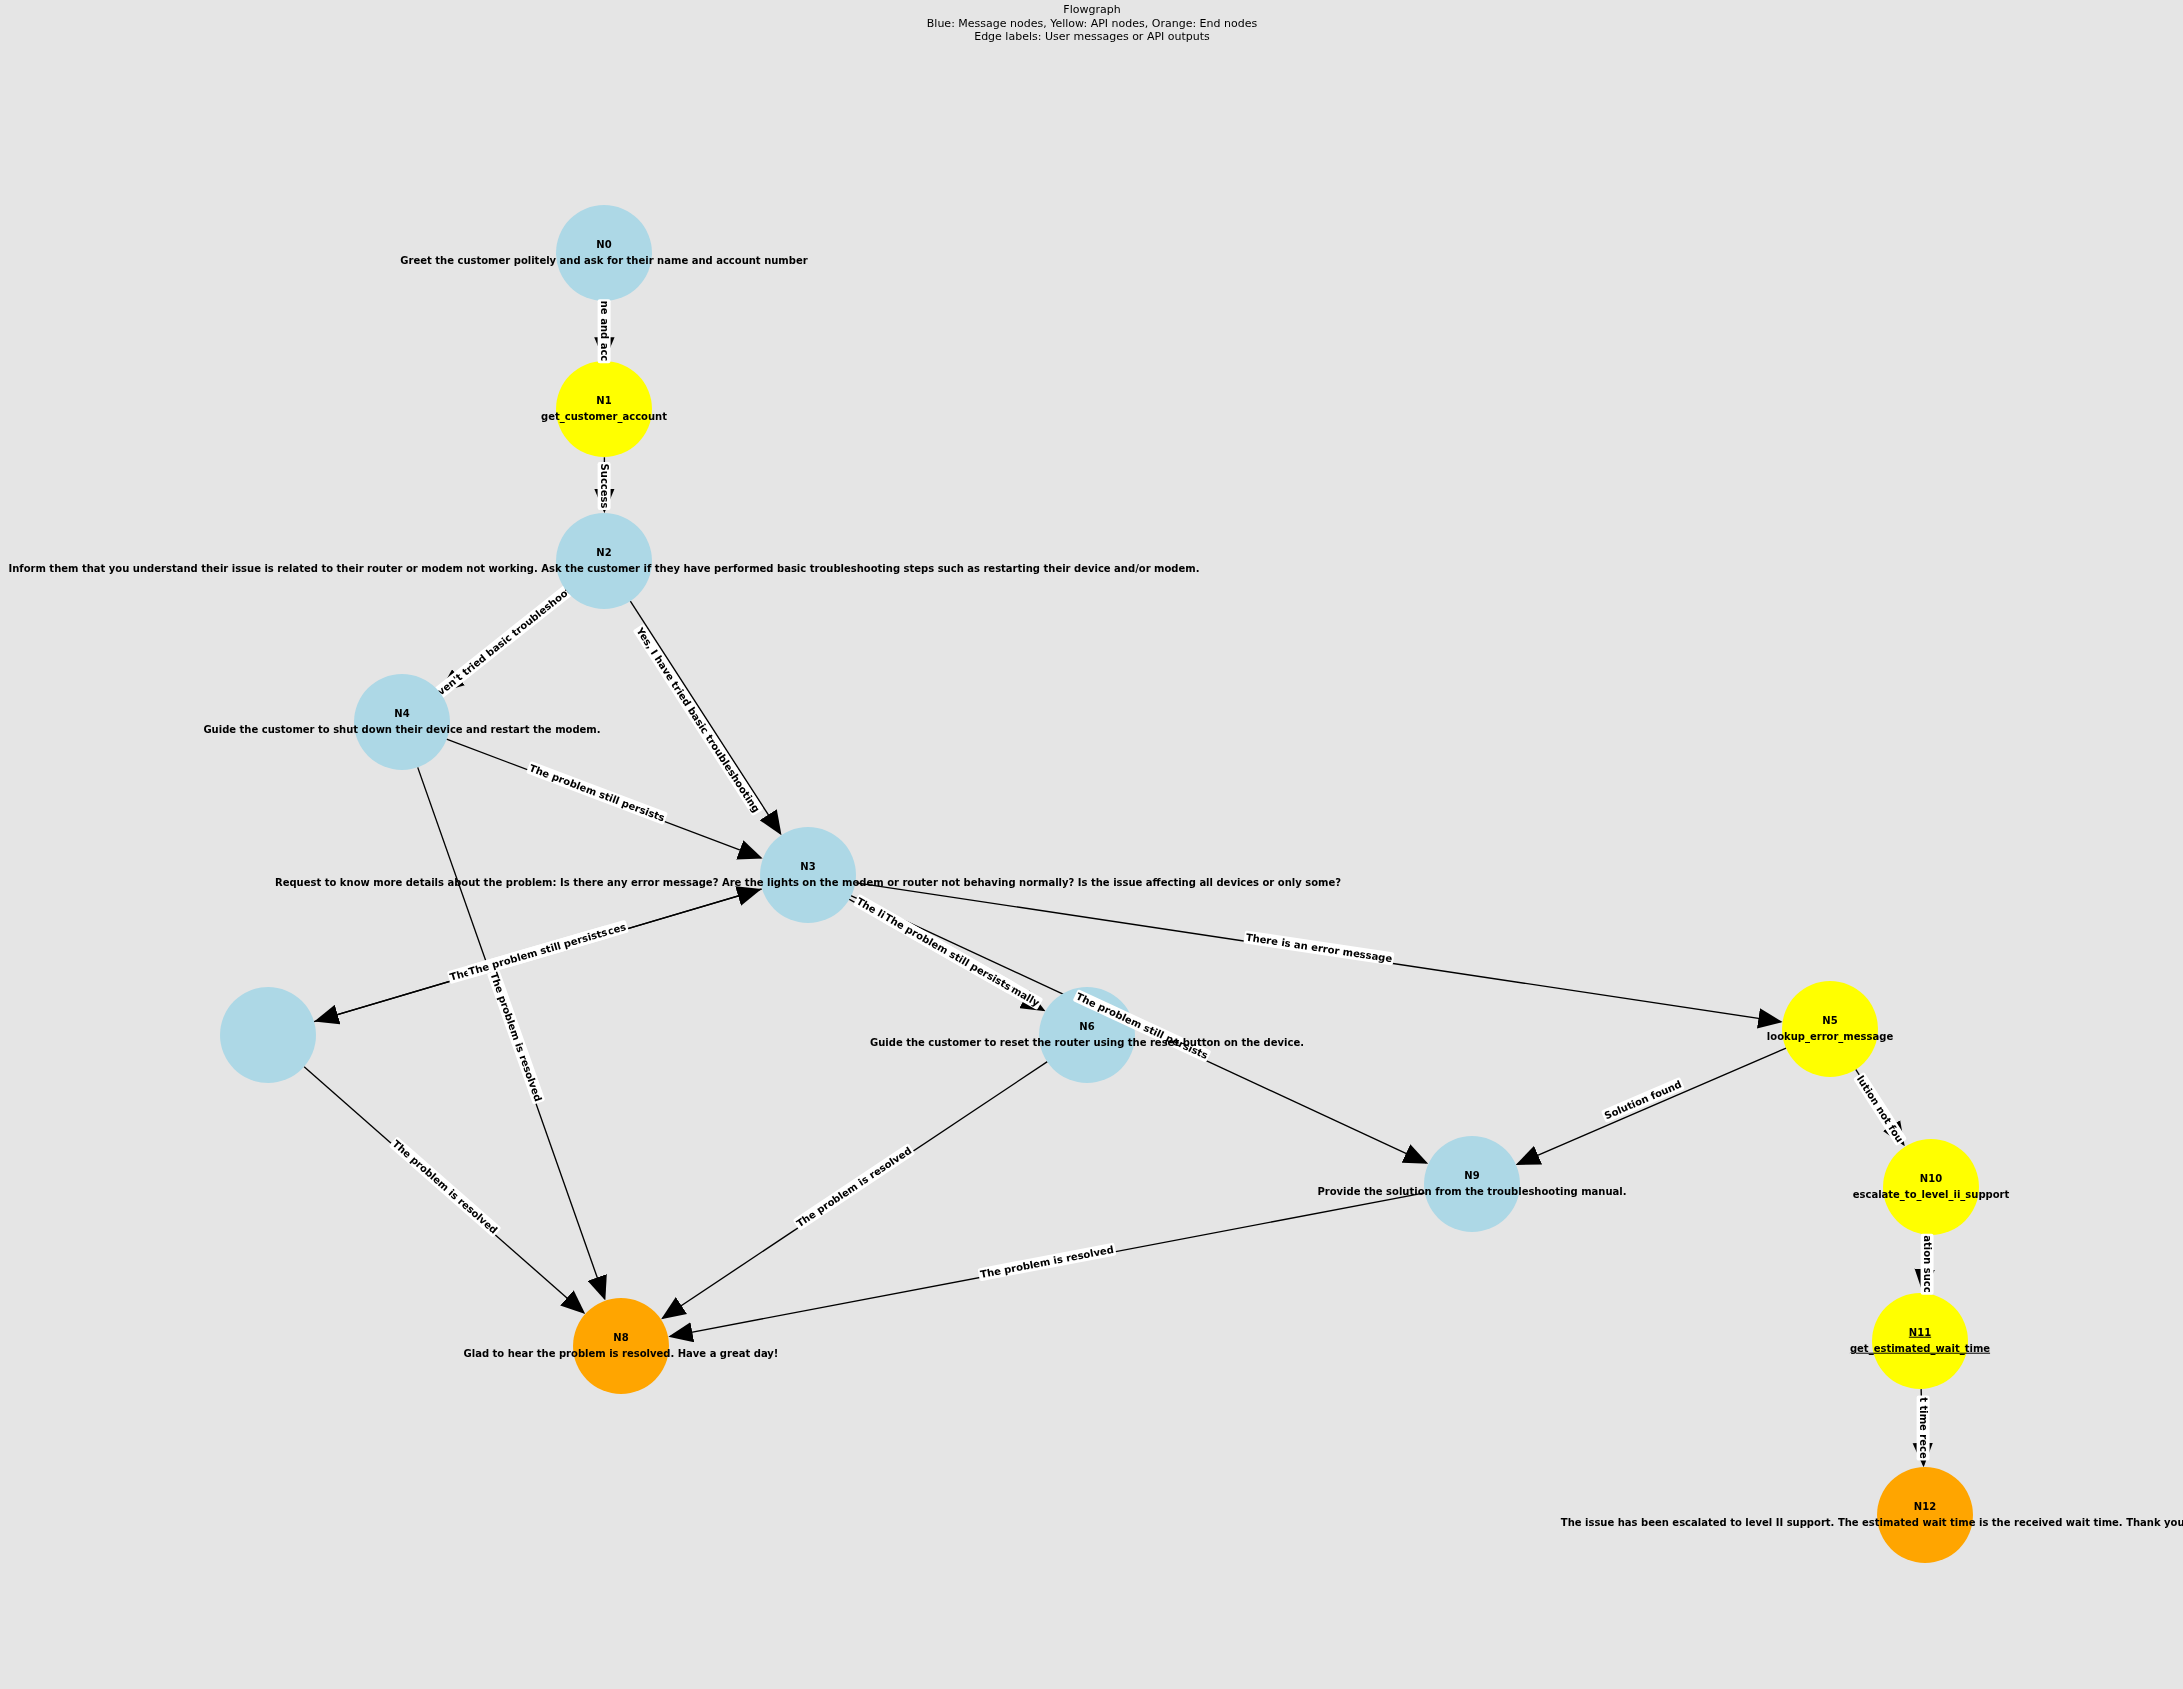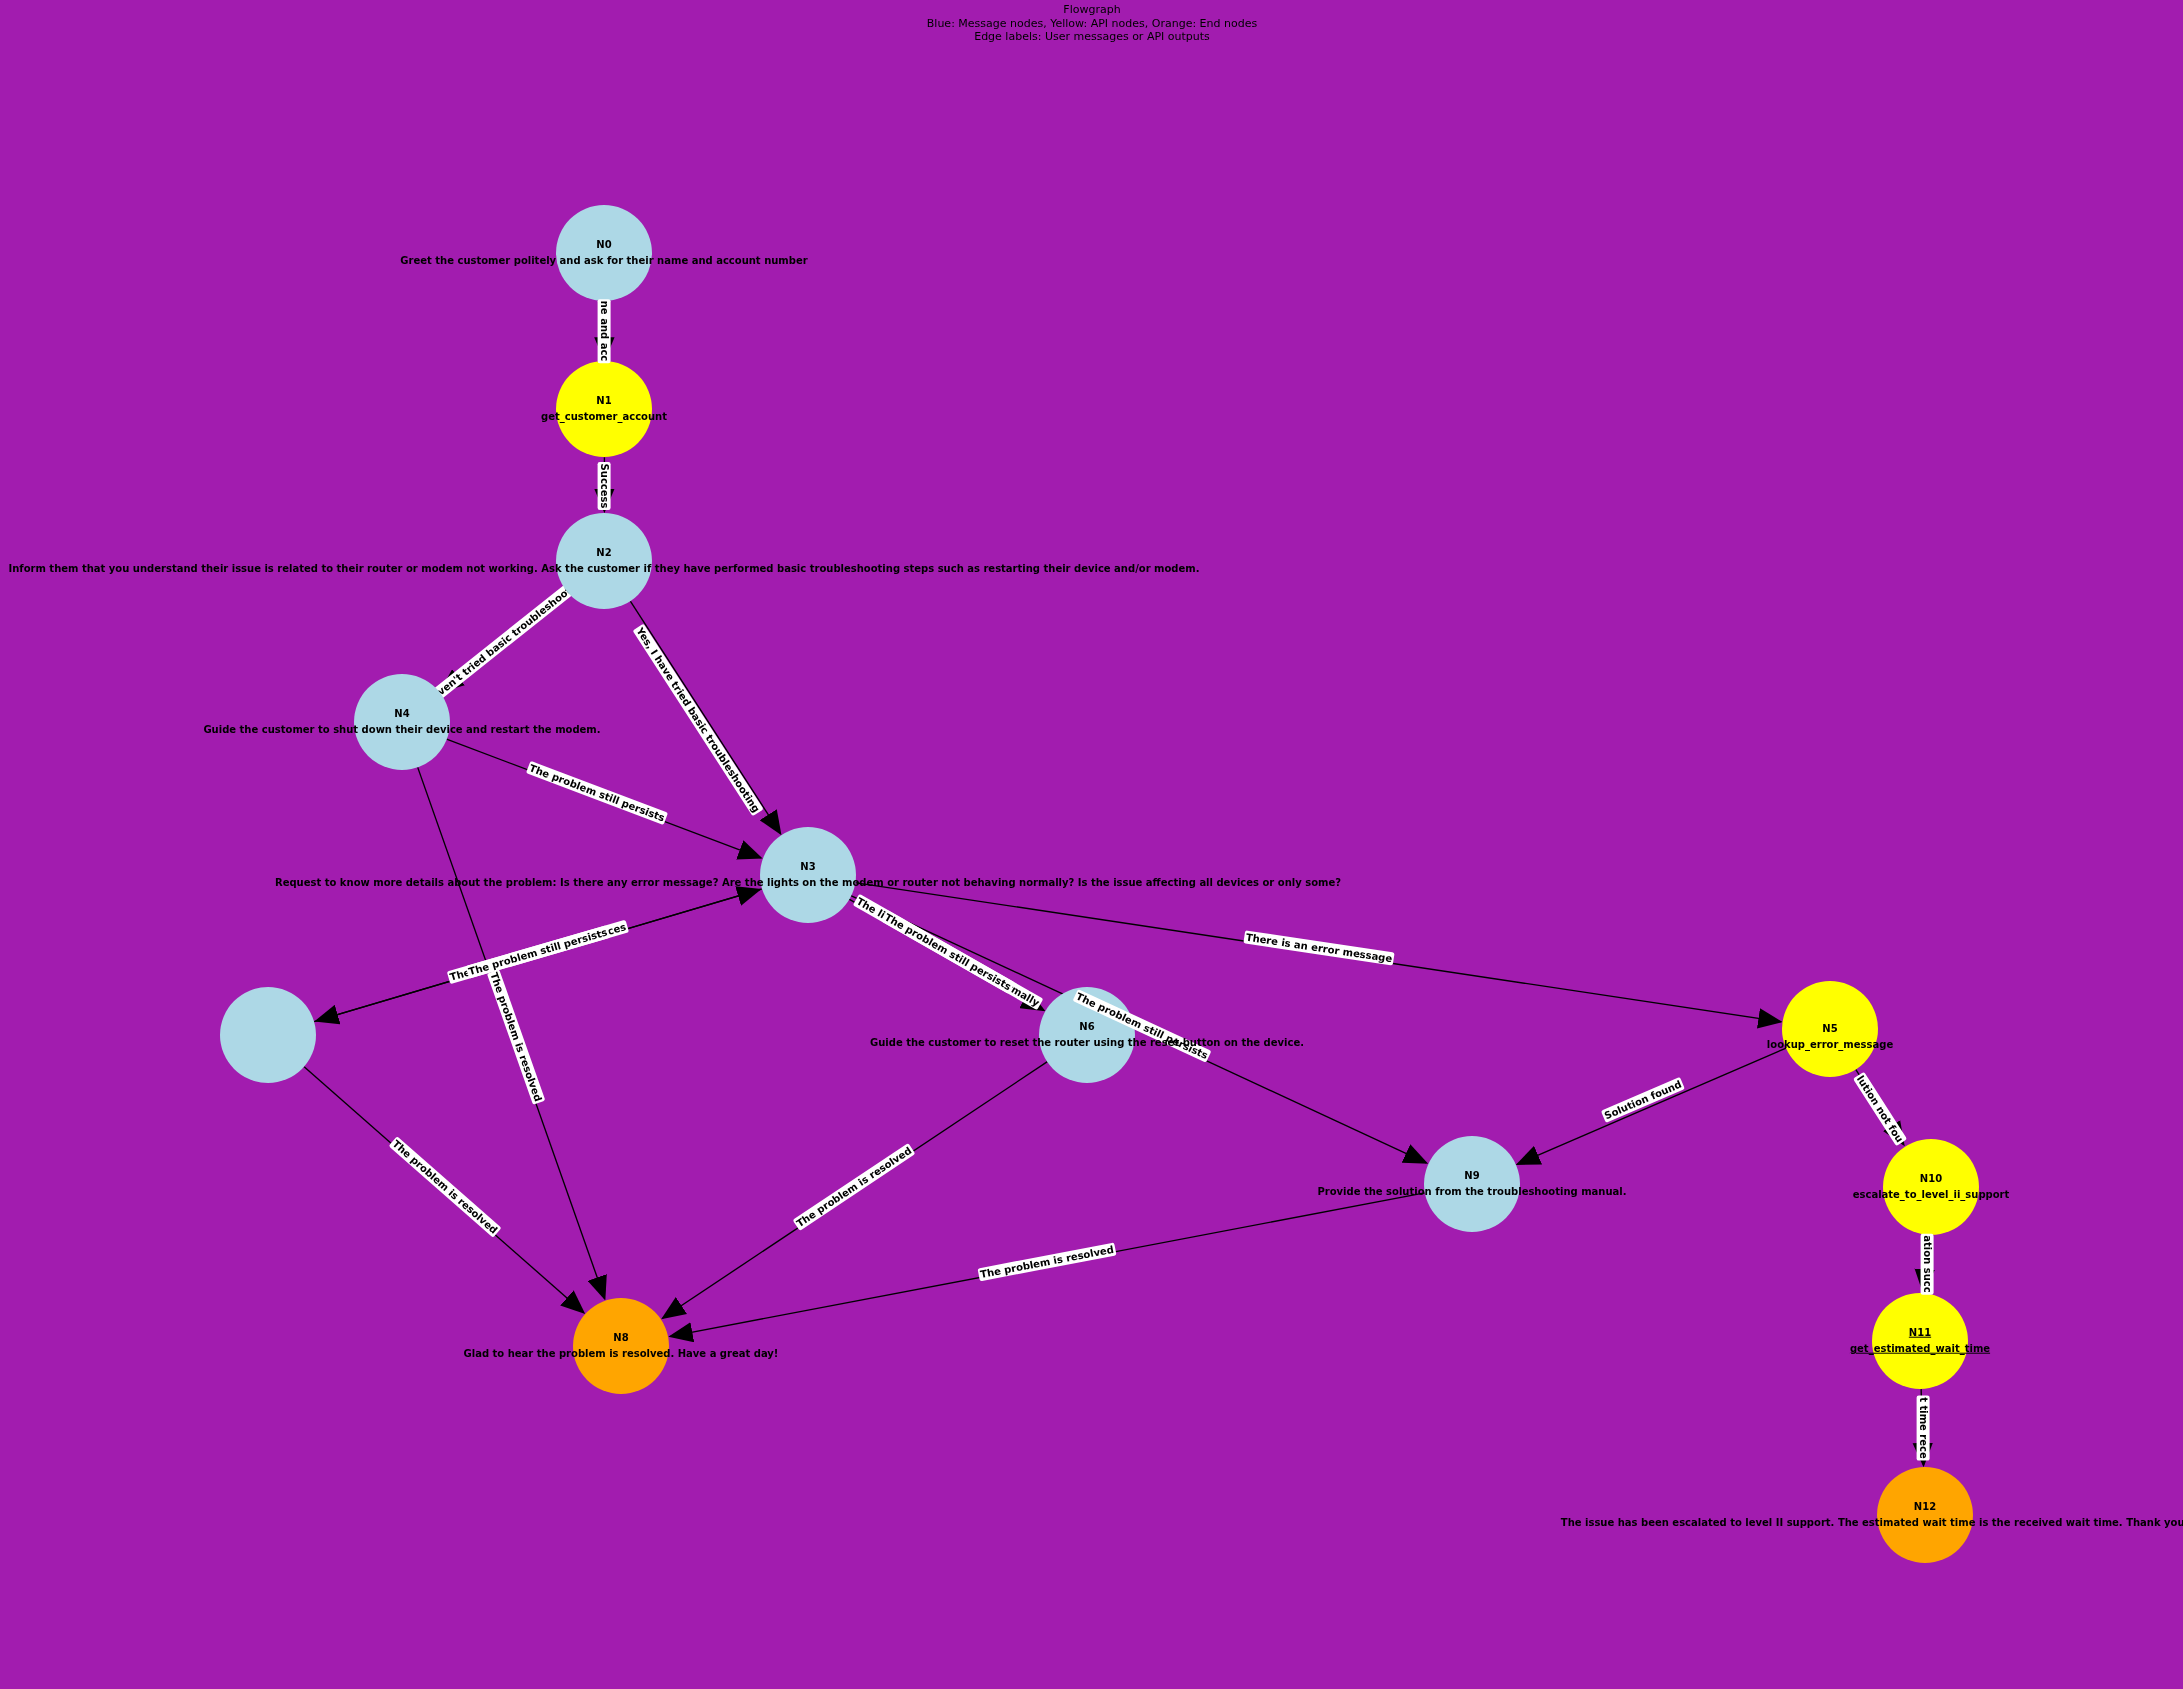--- a/index.html
+++ b/index.html
@@ -1,18 +1,18 @@
 <!DOCTYPE html>
 <html style="font-size:8.7px"><head>
 <meta charset="utf-8">
 <style>
   html,body{margin:0;padding:0;background:#ffffff;}
   #canvas{
     position:relative;width:2183px;height:1689px;overflow:hidden;
-    background:#a21caf;font-family:"DejaVu Sans","Liberation Sans",sans-serif;
+    background:#e5e5e5;font-family:"DejaVu Sans","Liberation Sans",sans-serif;
   }
   #title{
     position:absolute;left:1092px;top:3.3px;transform:translateX(-50%);
     text-align:center;font-size:11px;line-height:13.6px;color:#000;white-space:nowrap;
   }
   svg#edges{position:absolute;left:0;top:0;}
   .layer{position:absolute;left:0;top:0;width:100%;height:100%;border-radius:26px;}
   .node{
     position:absolute;width:96px;height:96px;border-radius:50%;
     transform:translate(-50%,-50%);
@@ -117,21 +117,21 @@
         <div>Inform them that you understand their issue is related to their router or modem not working. Ask the customer if they have performed basic troubleshooting steps such as restarting their device and/or modem.</div>
       </div>
       <div class="ntext" style="left: 808px; top: 875px;">
         <div>N3</div>
         <div>Request to know more details about the problem: Is there any error message? Are the lights on the modem or router not behaving normally? Is the issue affecting all devices or only some?</div>
       </div>
       <div class="ntext" style="left: 402px; top: 722px;">
         <div>N4</div>
         <div>Guide the customer to shut down their device and restart the modem.</div>
       </div>
-      <div class="ntext" style="left: 1830px; top: 1029px; margin-top: 8px;">
+      <div class="ntext" style="left: 1830px; top: 1029px;">
         <div>N5</div>
         <div>lookup_error_message</div>
       </div>
       <div class="ntext" style="left: 1087px; top: 1035px;">
         <div>N6</div>
         <div>Guide the customer to reset the router using the reset button on the device.</div>
       </div>
       <div class="ntext" style="left: 621px; top: 1346px;">
         <div>N8</div>
         <div>Glad to hear the problem is resolved. Have a great day!</div>

